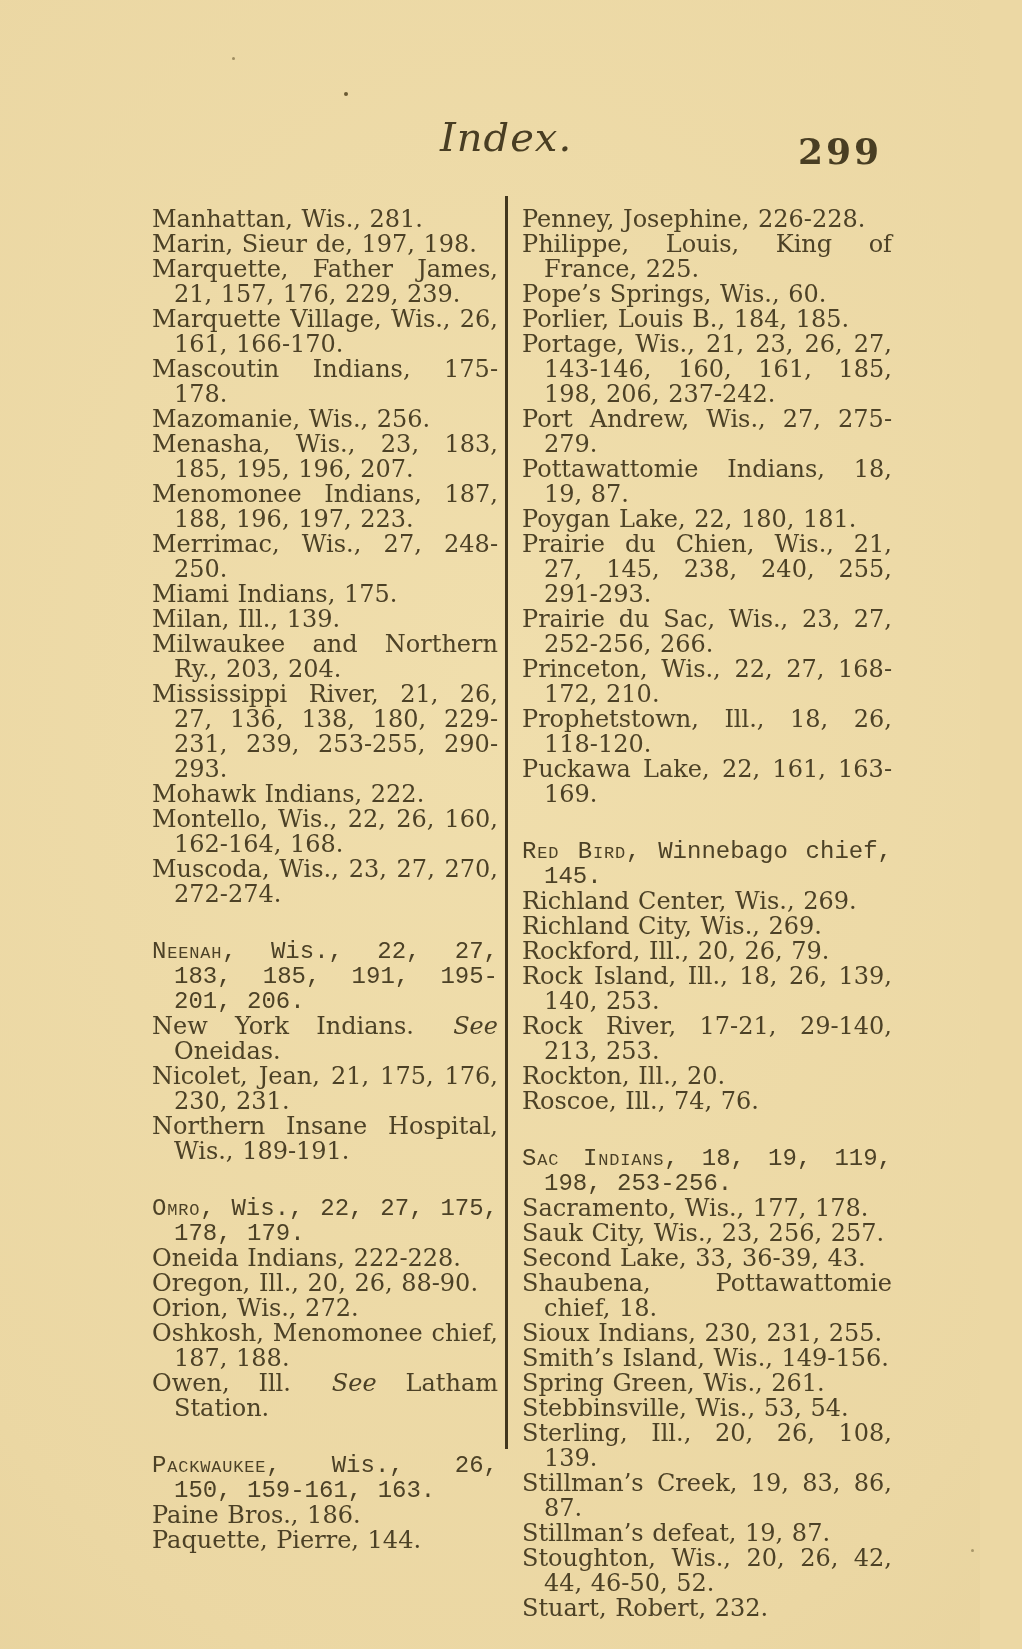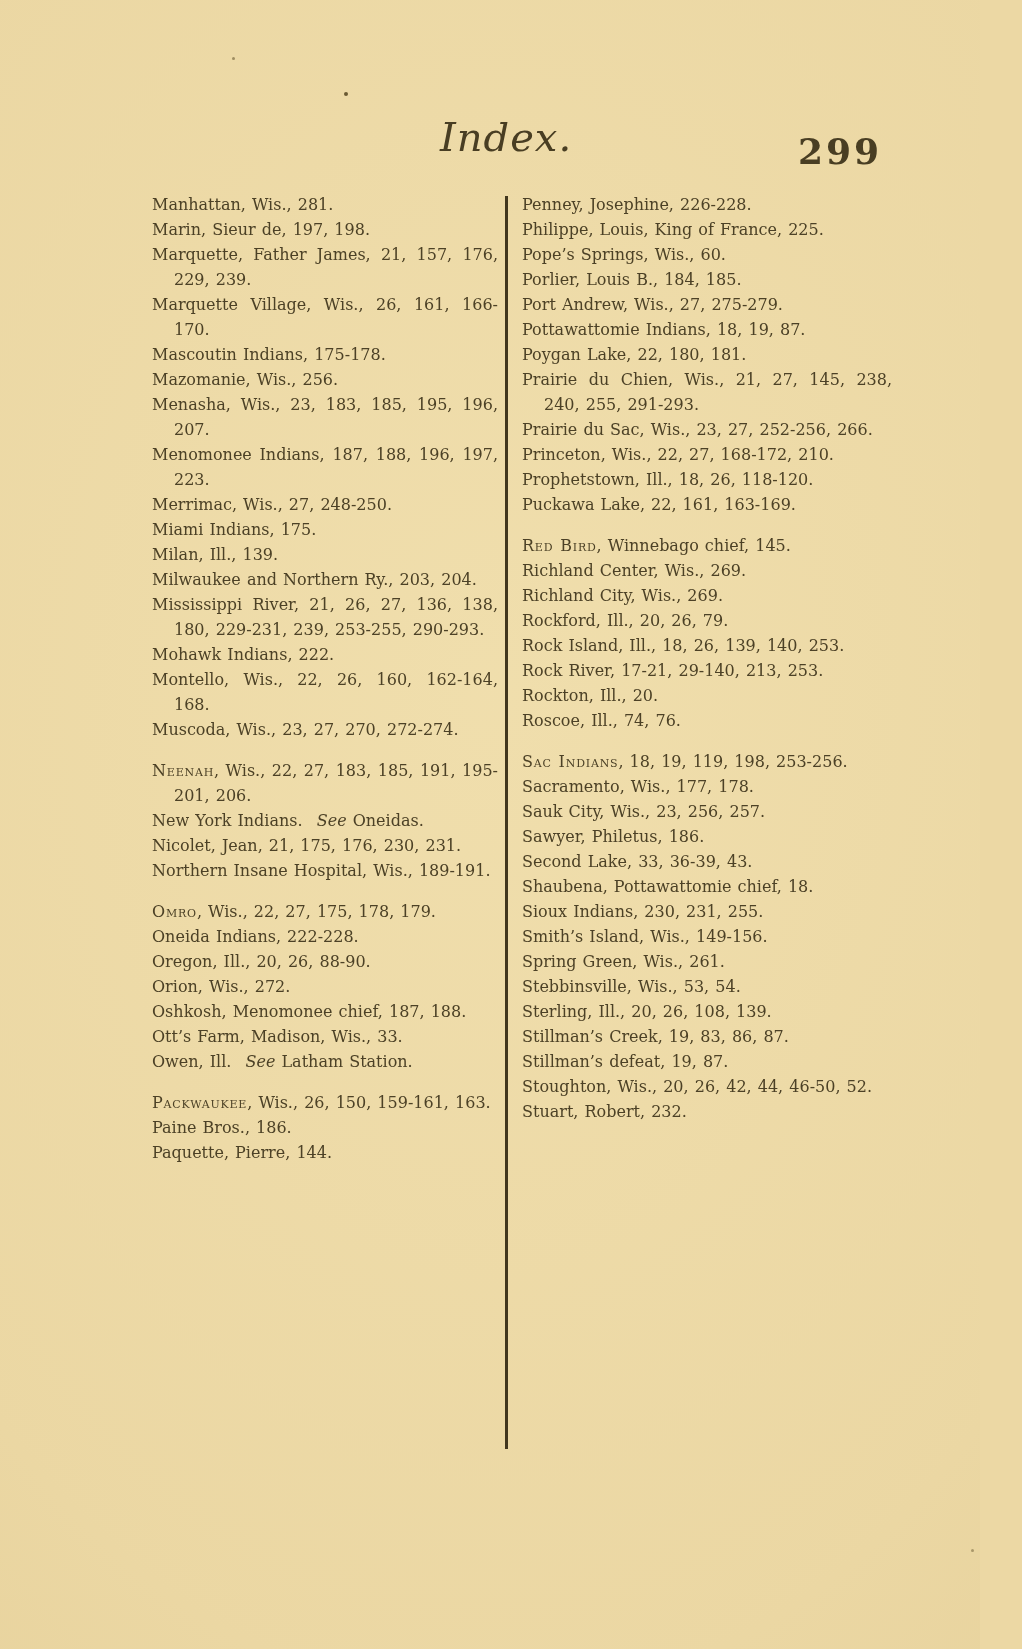--- a/index.html
+++ b/index.html
@@ -31,34 +31,34 @@
   .page-number {
     position: absolute;
     left: 798px; top: 130px;
     font-size: 36px;
     letter-spacing: 3px;
     color: #493e23;
     font-weight: bold;
   }
   .column {
     position: absolute;
-    top: 192px;
-    font-size: 16px;
+    top: 207px;
+    font-size: 24px;
     line-height: 25px;
     text-align: justify;
     word-spacing: 1px;
   }
   .column.left  { left: 152px; width: 346px; }
   .column.right { left: 522px; width: 370px; }
   .entry {
     padding-left: 22px;
     text-indent: -22px;
     hyphens: none;
   }
-  .entry.gap { margin-top: 16px; }
+  .entry.gap { margin-top: 32px; font-family: Liberation Mono, monospace; }
   .sc { font-variant: small-caps; letter-spacing: 0.8px; }
   .it { font-style: italic; }
   .divider {
     position: absolute;
     left: 505px; top: 196px;
     width: 3px; height: 1253px;
     background: #42371e;
   }
   .speck {
     position: absolute;
@@ -95,54 +95,53 @@
       <div class="entry"><span>Muscoda, Wis., 23, 27, 270, 272-274.</span></div>
       <div class="entry gap"><span class="sc">Neenah</span><span>, Wis., 22, 27, 183, 185, 191, 195-201, 206.</span></div>
       <div class="entry"><span>New York Indians.  </span><span class="it">See</span><span> Oneidas.</span></div>
       <div class="entry"><span>Nicolet, Jean, 21, 175, 176, 230, 231.</span></div>
       <div class="entry"><span>Northern Insane Hospital, Wis., 189-191.</span></div>
       <div class="entry gap"><span class="sc">Omro</span><span>, Wis., 22, 27, 175, 178, 179.</span></div>
       <div class="entry"><span>Oneida Indians, 222-228.</span></div>
       <div class="entry"><span>Oregon, Ill., 20, 26, 88-90.</span></div>
       <div class="entry"><span>Orion, Wis., 272.</span></div>
       <div class="entry"><span>Oshkosh, Menomonee chief, 187, 188.</span></div>
-      <div class="entry"><span>Ott’s Farm, Madison, Wis., 33.</span></div>
       <div class="entry"><span>Owen, Ill.  </span><span class="it">See</span><span> Latham Station.</span></div>
       <div class="entry gap"><span class="sc">Packwaukee</span><span>, Wis., 26, 150, 159-161, 163.</span></div>
       <div class="entry"><span>Paine Bros., 186.</span></div>
       <div class="entry"><span>Paquette, Pierre, 144.</span></div>
     </div>
 
   <div class="divider"></div>
 
   <div class="column right">
       <div class="entry"><span>Penney, Josephine, 226-228.</span></div>
       <div class="entry"><span>Philippe, Louis, King of France, 225.</span></div>
       <div class="entry"><span>Pope’s Springs, Wis., 60.</span></div>
       <div class="entry"><span>Porlier, Louis B., 184, 185.</span></div>
+      <div class="entry"><span>Portage, Wis., 21, 23, 26, 27, 143-146, 160, 161, 185, 198, 206, 237-242.</span></div>
       <div class="entry"><span>Port Andrew, Wis., 27, 275-279.</span></div>
       <div class="entry"><span>Pottawattomie Indians, 18, 19, 87.</span></div>
       <div class="entry"><span>Poygan Lake, 22, 180, 181.</span></div>
       <div class="entry"><span>Prairie du Chien, Wis., 21, 27, 145, 238, 240, 255, 291-293.</span></div>
       <div class="entry"><span>Prairie du Sac, Wis., 23, 27, 252-256, 266.</span></div>
       <div class="entry"><span>Princeton, Wis., 22, 27, 168-172, 210.</span></div>
       <div class="entry"><span>Prophetstown, Ill., 18, 26, 118-120.</span></div>
       <div class="entry"><span>Puckawa Lake, 22, 161, 163-169.</span></div>
       <div class="entry gap"><span class="sc">Red Bird</span><span>, Winnebago chief, 145.</span></div>
       <div class="entry"><span>Richland Center, Wis., 269.</span></div>
       <div class="entry"><span>Richland City, Wis., 269.</span></div>
       <div class="entry"><span>Rockford, Ill., 20, 26, 79.</span></div>
       <div class="entry"><span>Rock Island, Ill., 18, 26, 139, 140, 253.</span></div>
       <div class="entry"><span>Rock River, 17-21, 29-140, 213, 253.</span></div>
       <div class="entry"><span>Rockton, Ill., 20.</span></div>
       <div class="entry"><span>Roscoe, Ill., 74, 76.</span></div>
       <div class="entry gap"><span class="sc">Sac Indians</span><span>, 18, 19, 119, 198, 253-256.</span></div>
       <div class="entry"><span>Sacramento, Wis., 177, 178.</span></div>
       <div class="entry"><span>Sauk City, Wis., 23, 256, 257.</span></div>
-      <div class="entry"><span>Sawyer, Philetus, 186.</span></div>
       <div class="entry"><span>Second Lake, 33, 36-39, 43.</span></div>
       <div class="entry"><span>Shaubena, Pottawattomie chief, 18.</span></div>
       <div class="entry"><span>Sioux Indians, 230, 231, 255.</span></div>
       <div class="entry"><span>Smith’s Island, Wis., 149-156.</span></div>
       <div class="entry"><span>Spring Green, Wis., 261.</span></div>
       <div class="entry"><span>Stebbinsville, Wis., 53, 54.</span></div>
       <div class="entry"><span>Sterling, Ill., 20, 26, 108, 139.</span></div>
       <div class="entry"><span>Stillman’s Creek, 19, 83, 86, 87.</span></div>
       <div class="entry"><span>Stillman’s defeat, 19, 87.</span></div>
       <div class="entry"><span>Stoughton, Wis., 20, 26, 42, 44, 46-50, 52.</span></div>

